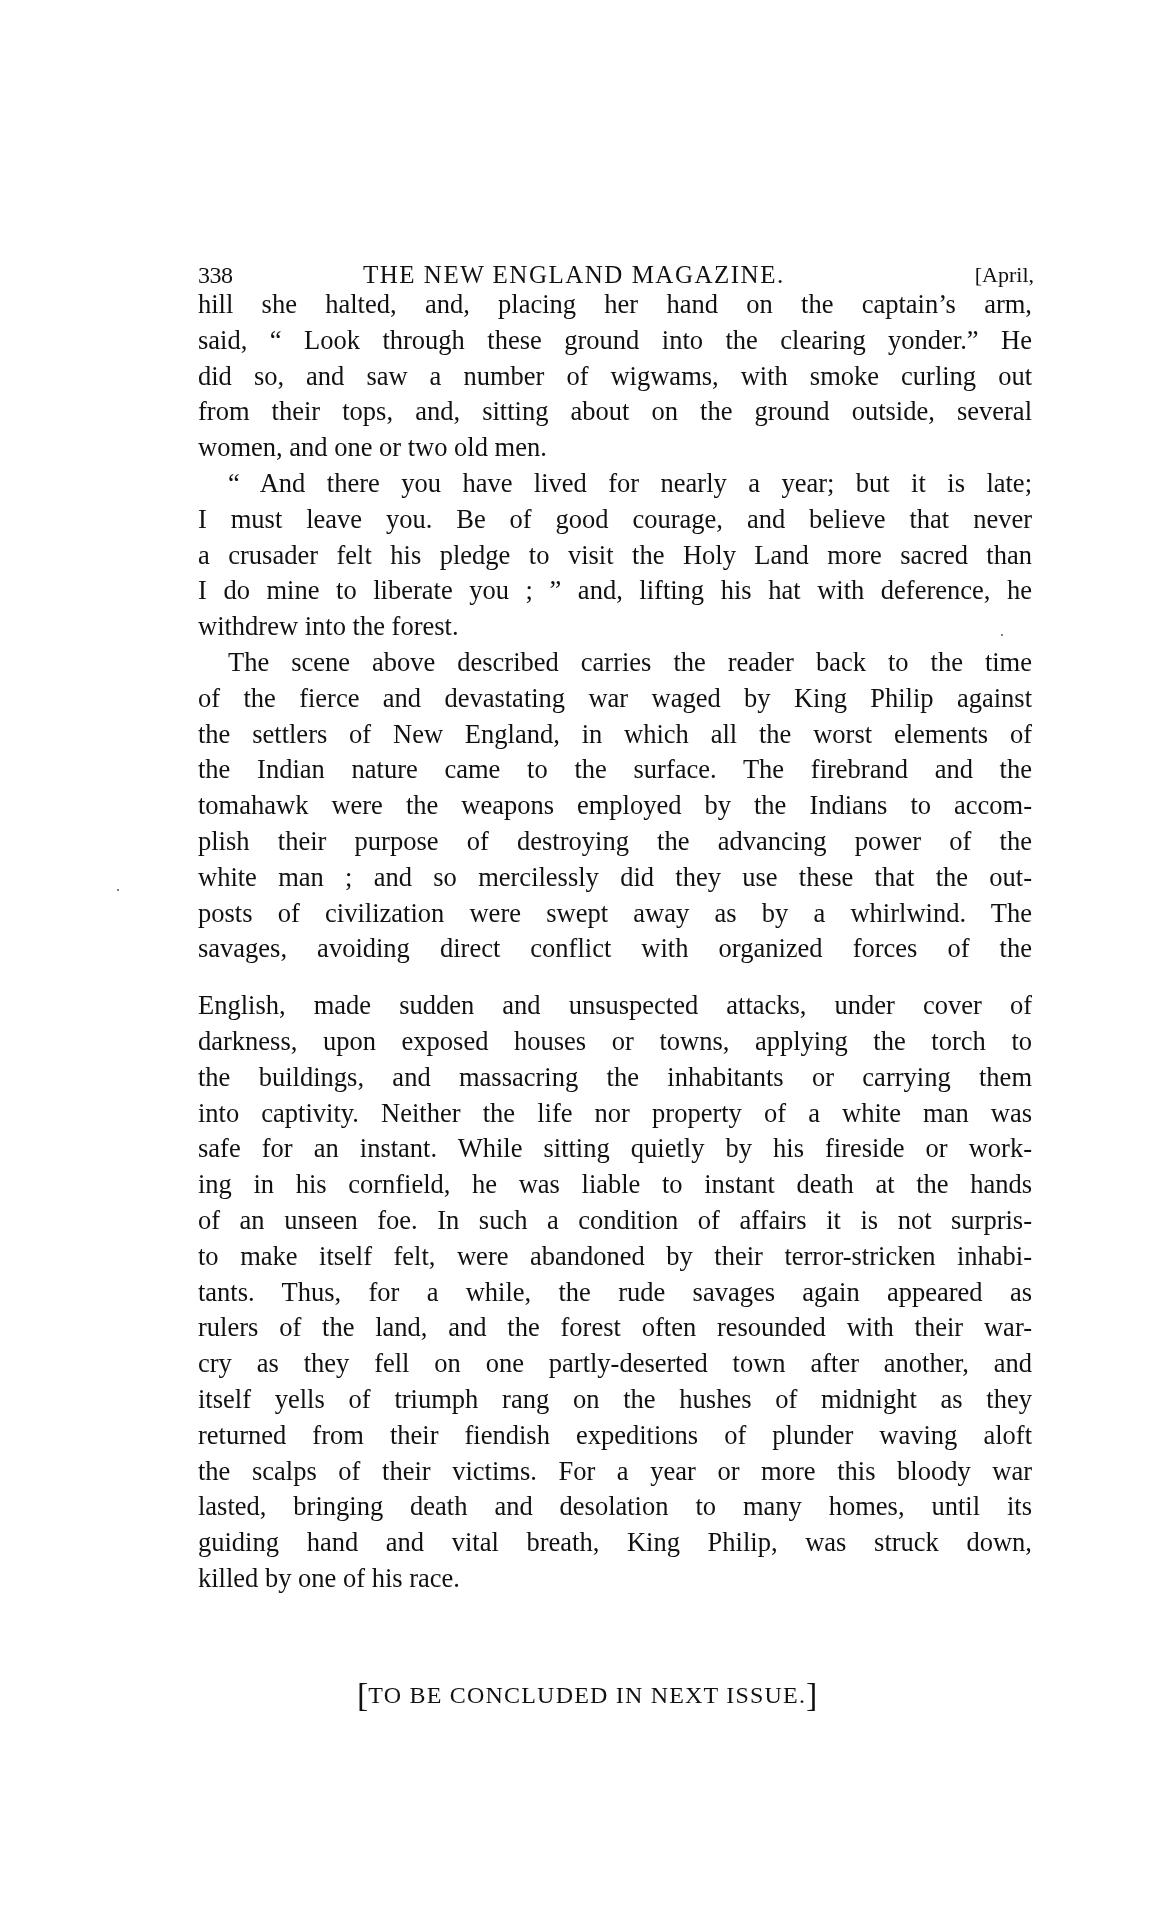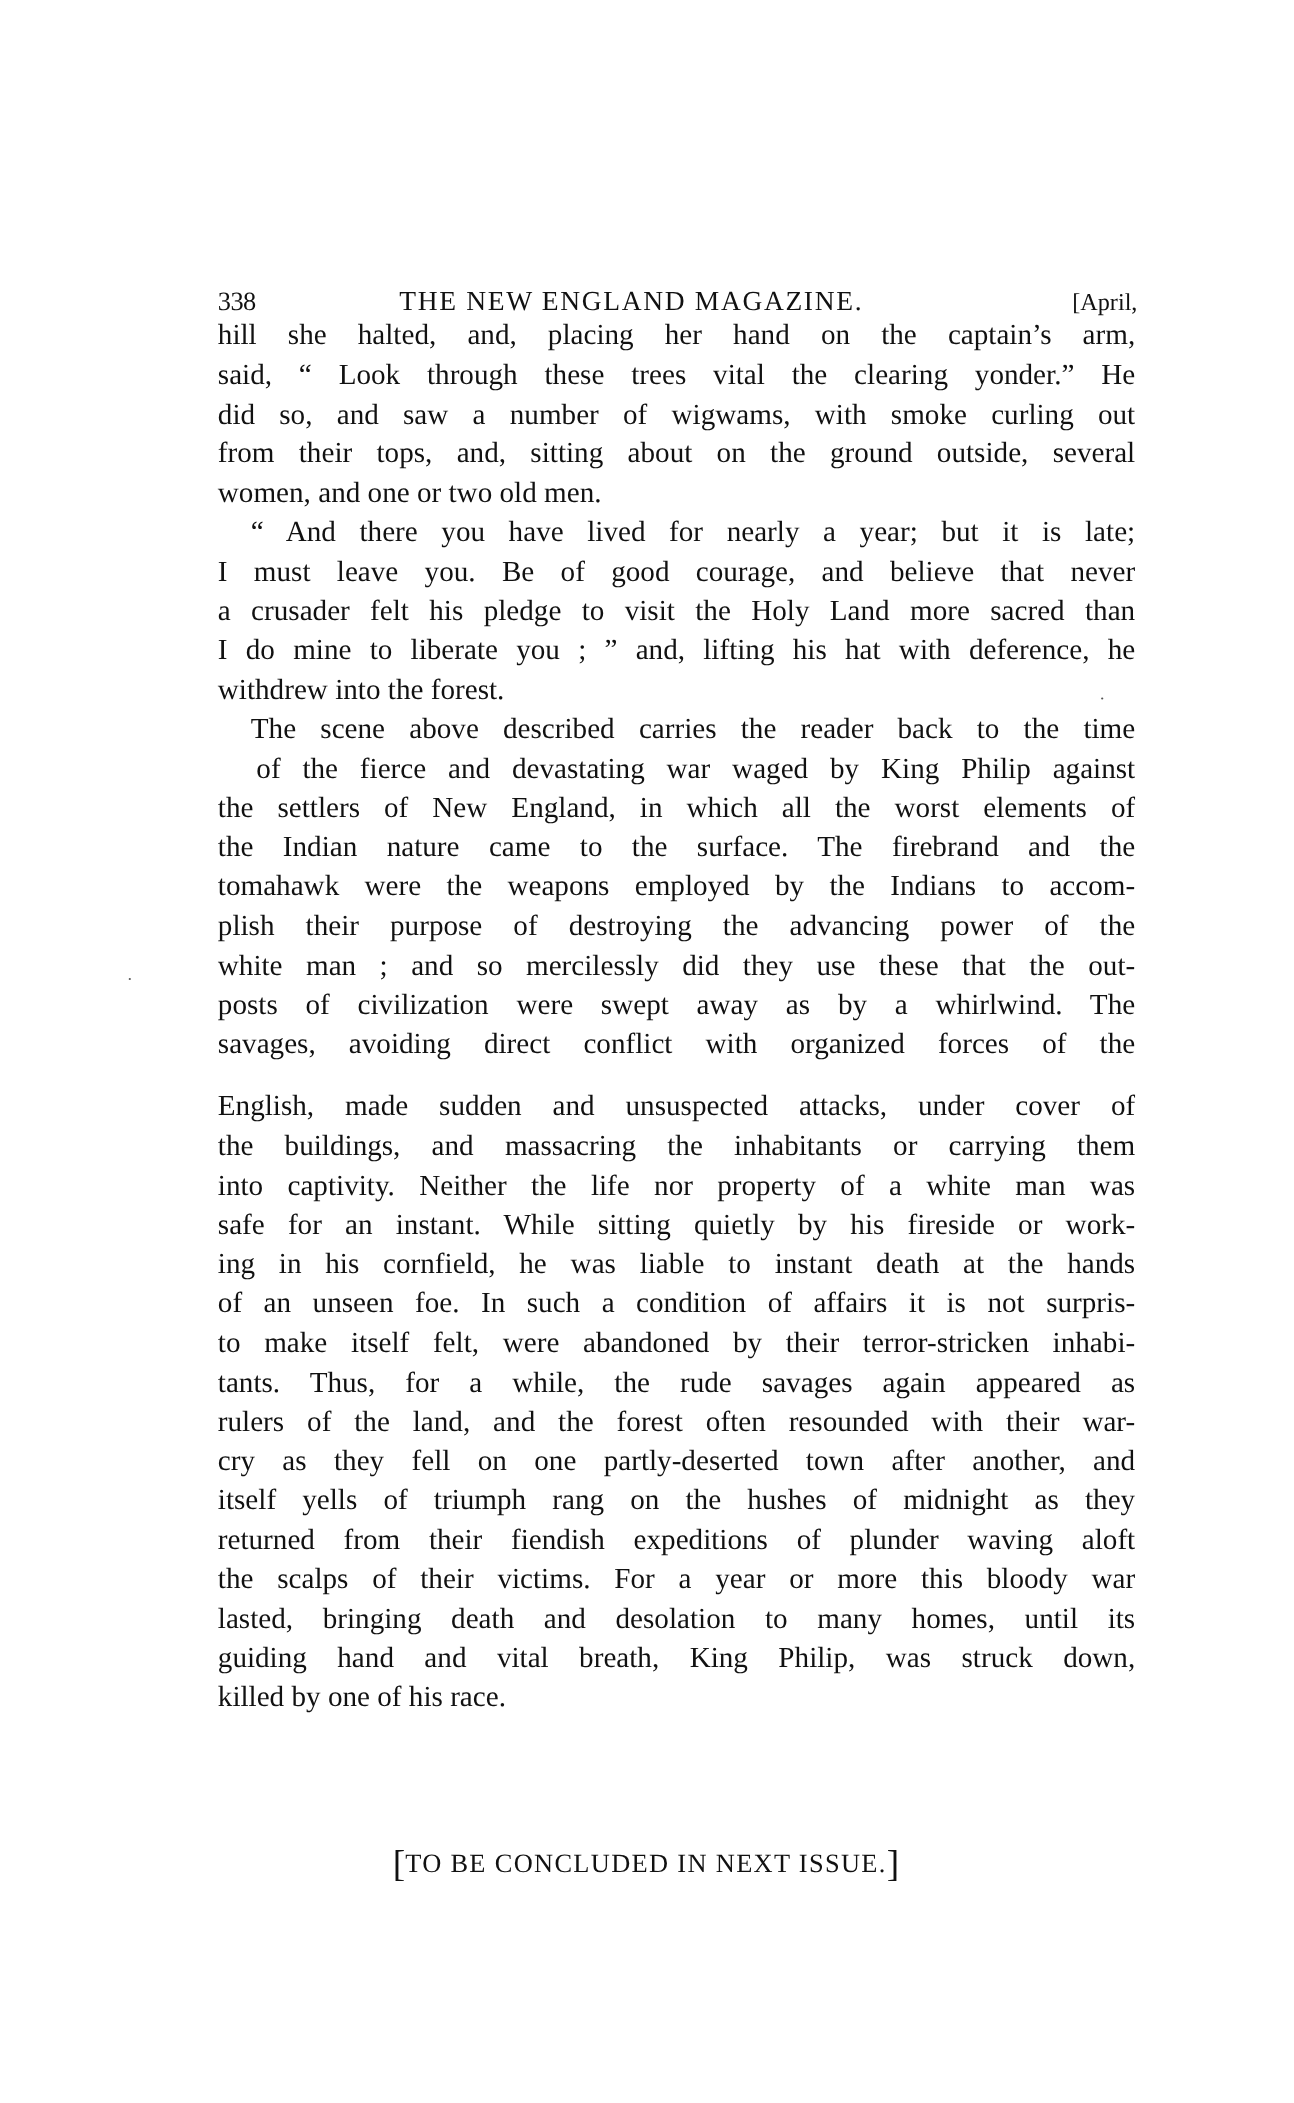--- a/index.html
+++ b/index.html
@@ -115,45 +115,46 @@
   <div class="running-head">
     <span class="page-number">338</span>
     <span class="journal-title">THE NEW ENGLAND MAGAZINE.</span>
     <span class="issue-month">[April,</span>
   </div>
 
   <div class="body-text">
 
     <div>
       <span class="line" style="white-space: normal; overflow: hidden;">hill she halted, and, placing her hand on the captain’s arm,</span>
-      <span class="line" style="white-space: normal; overflow: hidden;">said, “ Look through these trees vital the clearing yonder.”  He</span>
+      <span class="line" style="white-space: normal; overflow: hidden;">said, “ Look through these ground into the clearing yonder.”  He</span>
       <span class="line" style="white-space: normal; overflow: hidden;">did so, and saw a number of wigwams, with smoke curling out</span>
       <span class="line" style="white-space: normal; overflow: hidden;">from their tops, and, sitting about on the ground outside, several</span>
       <span class="line last">women, and one or two old men.</span>
     </div>
 
     <div>
       <span class="line indent" style="white-space: normal; overflow: hidden;">“ And there you have lived for nearly a year; but it is late;</span>
       <span class="line" style="white-space: normal; overflow: hidden;">I must leave you.  Be of good courage, and believe that never</span>
       <span class="line" style="white-space: normal; overflow: hidden;">a crusader felt his pledge to visit the Holy Land more sacred than</span>
       <span class="line" style="white-space: normal; overflow: hidden;">I do mine to liberate you ; ” and, lifting his hat with deference, he</span>
       <span class="line last">withdrew into the forest.</span>
     </div>
 
     <div>
       <span class="line indent" style="white-space: normal; overflow: hidden;">The scene above described carries the reader back to the time</span>
-      <span class="line" style="white-space: normal; overflow: hidden; margin-left: 35px;">of the fierce and devastating war waged by King Philip against</span>
+      <span class="line" style="white-space: normal; overflow: hidden;">of the fierce and devastating war waged by King Philip against</span>
       <span class="line" style="white-space: normal; overflow: hidden;">the settlers of New England, in which all the worst elements of</span>
       <span class="line" style="white-space: normal; overflow: hidden;">the Indian nature came to the surface.  The firebrand and the</span>
       <span class="line" style="white-space: normal; overflow: hidden;">tomahawk were the weapons employed by the Indians to accom-</span>
       <span class="line" style="white-space: normal; overflow: hidden;">plish their purpose of destroying the advancing power of the</span>
       <span class="line" style="white-space: normal; overflow: hidden;">white man ; and so mercilessly did they use these that the out-</span>
       <span class="line" style="white-space: normal; overflow: hidden;">posts of civilization were swept away as by a whirlwind.  The</span>
       <span class="line" style="white-space: normal; overflow: hidden;">savages, avoiding direct conflict with organized forces of the</span>
       <span class="line" style="white-space: normal; overflow: hidden; margin-top: 21px;">English, made sudden and unsuspected attacks, under cover of</span>
+      <span class="line" style="white-space: normal; overflow: hidden;">darkness, upon exposed houses or towns, applying the torch to</span>
       <span class="line" style="white-space: normal; overflow: hidden;">the buildings, and massacring the inhabitants or carrying them</span>
       <span class="line" style="white-space: normal; overflow: hidden;">into captivity.  Neither the life nor property of a white man was</span>
       <span class="line" style="white-space: normal; overflow: hidden;">safe for an instant.  While sitting quietly by his fireside or work-</span>
       <span class="line" style="white-space: normal; overflow: hidden;">ing in his cornfield, he was liable to instant death at the hands</span>
       <span class="line" style="white-space: normal; overflow: hidden;">of an unseen foe.  In such a condition of affairs it is not surpris-</span>
       <span class="line" style="white-space: normal; overflow: hidden;">to make itself felt, were abandoned by their terror-stricken inhabi-</span>
       <span class="line" style="white-space: normal; overflow: hidden;">tants.  Thus, for a while, the rude savages again appeared as</span>
       <span class="line" style="white-space: normal; overflow: hidden;">rulers of the land, and the forest often resounded with their war-</span>
       <span class="line" style="white-space: normal; overflow: hidden;">cry as they fell on one partly-deserted town after another, and</span>
       <span class="line" style="white-space: normal; overflow: hidden;">itself yells of triumph rang on the hushes of midnight as they</span>

